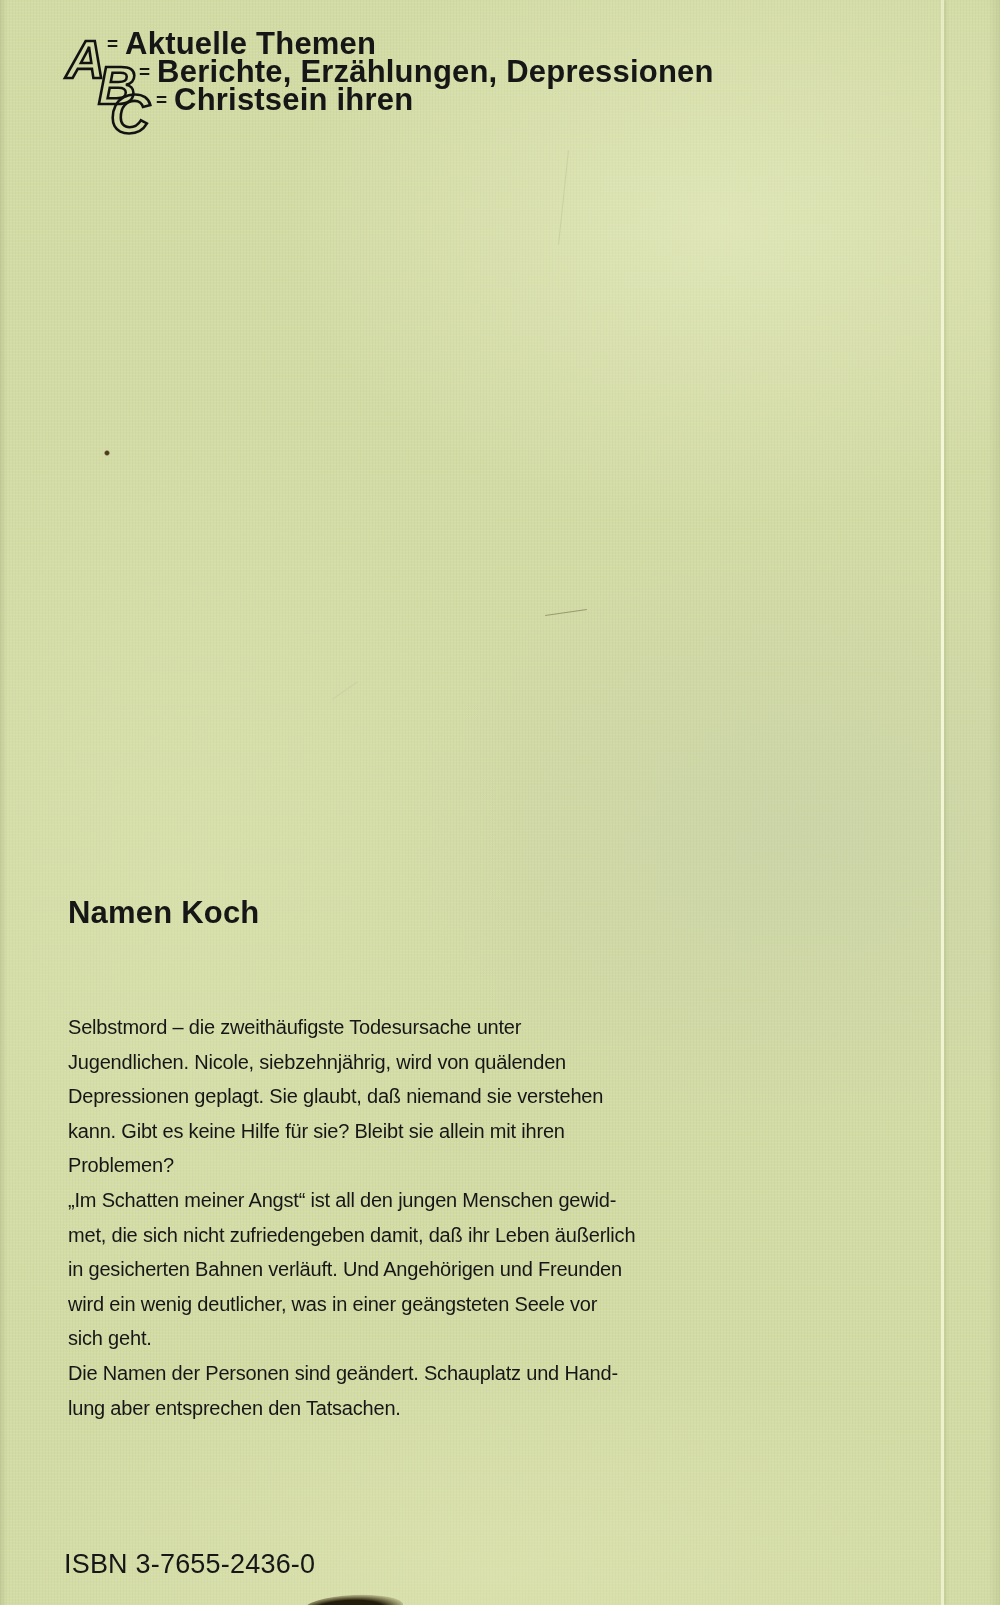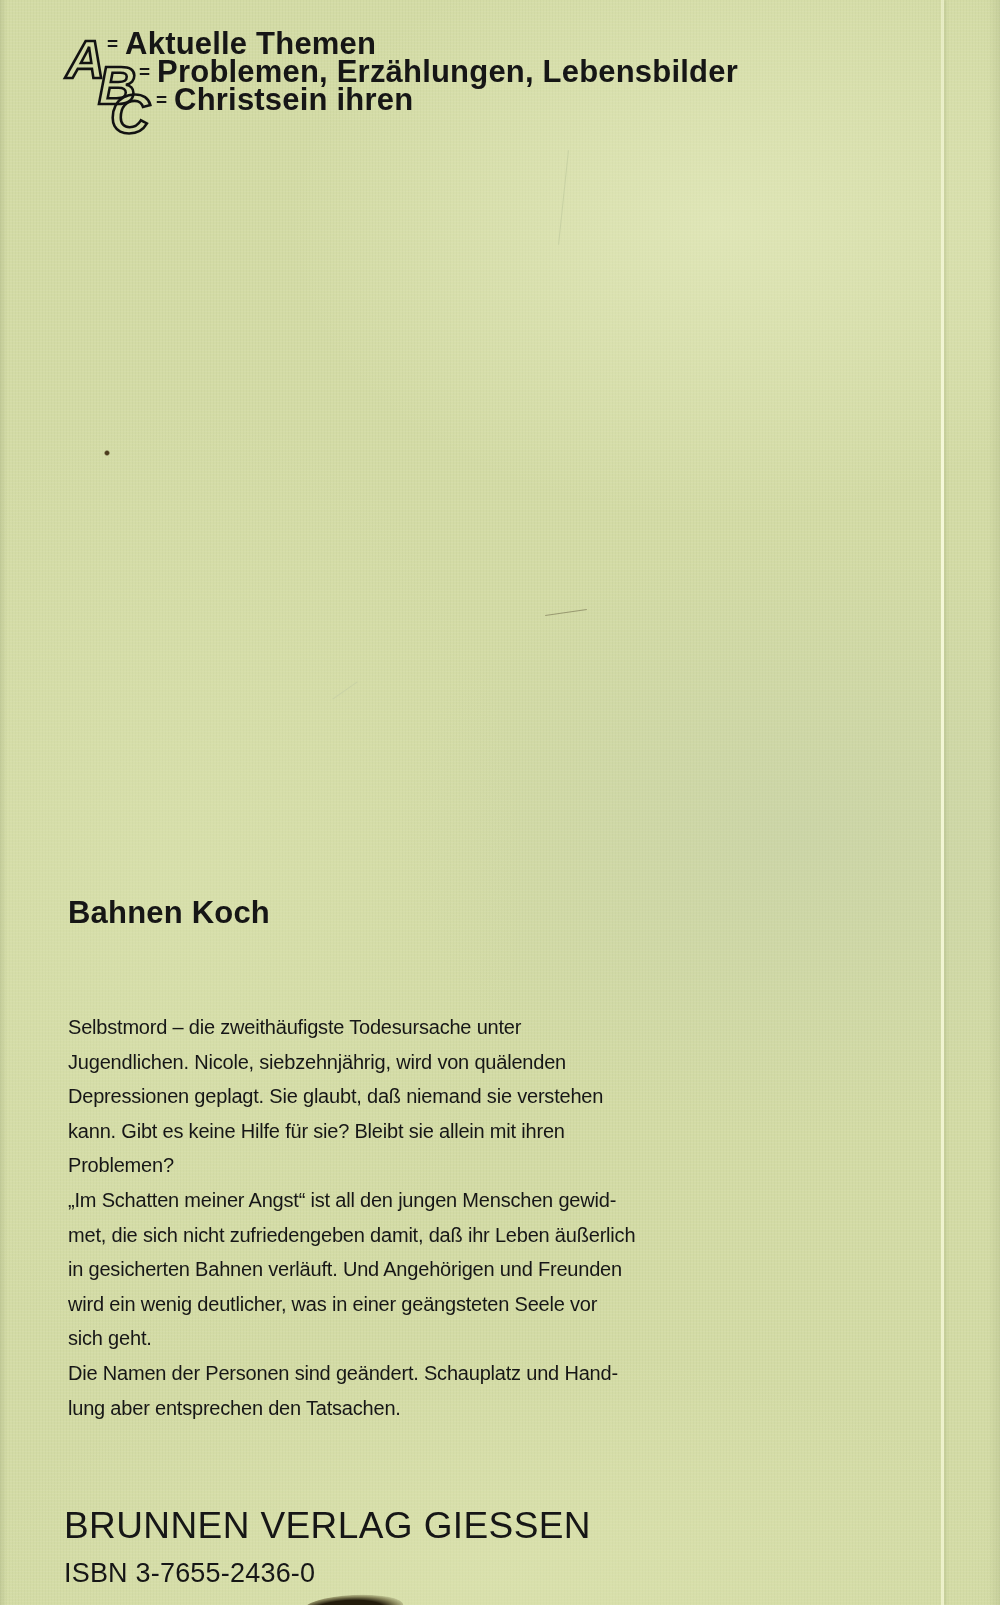--- a/index.html
+++ b/index.html
@@ -68,21 +68,20 @@
   
   .publisher {
     position: absolute; left: 64px; top: 1506px;
     font-size: 37px; line-height: 40px; font-weight: 400;
     letter-spacing: 0.4px;
   }
   .isbn {
     position: absolute; left: 64px; top: 1549px;
     font-size: 27px; line-height: 30px; font-weight: 400;
     letter-spacing: 0.2px;
-    margin-top: 9px;
   }
 
   
   .crease-right {
     position: absolute; left: 941px; top: 0; width: 3px; height: 1605px;
     background: linear-gradient(180deg, rgba(245,248,216,0.55), rgba(247,250,220,0.95) 30%, rgba(245,248,214,0.75));
     box-shadow: 2px 0 3px rgba(140,150,105,0.25);
   }
   .edge-right {
     position: absolute; right: 0; top: 0; width: 12px; height: 1605px;
@@ -127,46 +126,45 @@
       <text x="38" y="76" font-size="53">B</text>
       <text x="50" y="105" font-size="55">C</text>
     </svg>
 
     <div class="logo-row row-a">
       <span class="eq">=</span>
       <span class="lbl">Aktuelle Themen</span>
     </div>
     <div class="logo-row row-b">
       <span class="eq">=</span>
-      <span class="lbl">Problemen, Erzählungen, Lebensbilder</span>
+      <span class="lbl">Berichte, Erzählungen, Depressionen</span>
     </div>
     <div class="logo-row row-c">
       <span class="eq">=</span>
       <span class="lbl">Christsein ihren</span>
     </div>
   </div>
 
   <div class="title-block">
-    <div>Bahnen Koch</div>
+    <div>Namen Koch</div>
   </div>
 
   <div class="blurb">Selbstmord – die zweithäufigste Todesursache unter
 Jugendlichen. Nicole, siebzehnjährig, wird von quälenden
 Depressionen geplagt. Sie glaubt, daß niemand sie verstehen
 kann. Gibt es keine Hilfe für sie? Bleibt sie allein mit ihren
 Problemen?
 „Im Schatten meiner Angst“ ist all den jungen Menschen gewid-
 met, die sich nicht zufriedengeben damit, daß ihr Leben äußerlich
 in gesicherten Bahnen verläuft. Und Angehörigen und Freunden
 wird ein wenig deutlicher, was in einer geängsteten Seele vor
 sich geht.
 Die Namen der Personen sind geändert. Schauplatz und Hand-
 lung aber entsprechen den Tatsachen.</div>
 
-  <div class="publisher">BRUNNEN VERLAG GIESSEN</div>
   <div class="isbn">ISBN 3-7655-2436-0</div>
 
   <div class="crease-right"></div>
   <div class="edge-right"></div>
   <div class="edge-left"></div>
   <div class="smudge-bottom"></div>
   <div class="speck"></div>
   <div class="scratch-1"></div>
   <div class="scratch-2"></div>
   <div class="scratch-3"></div>

